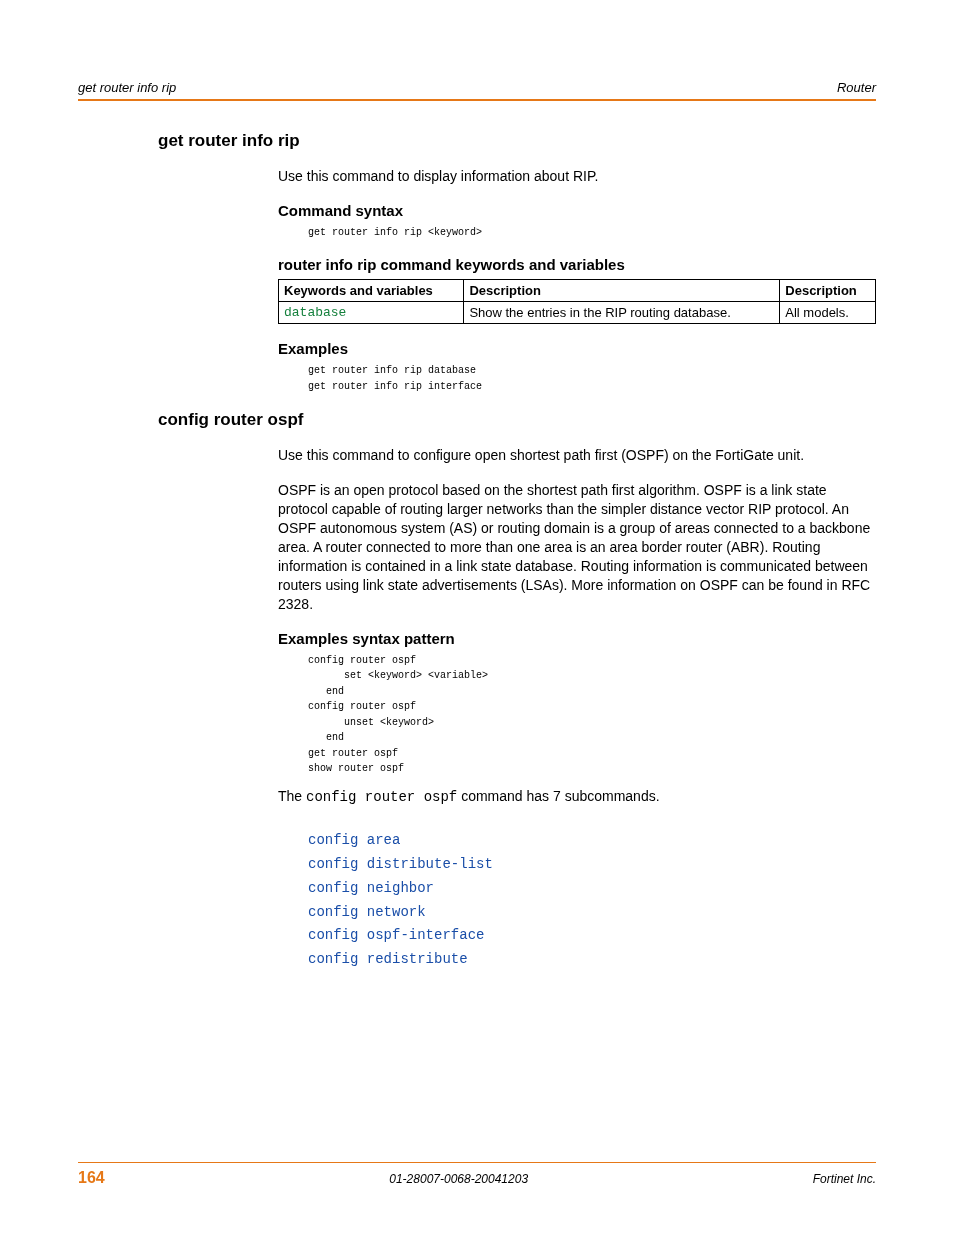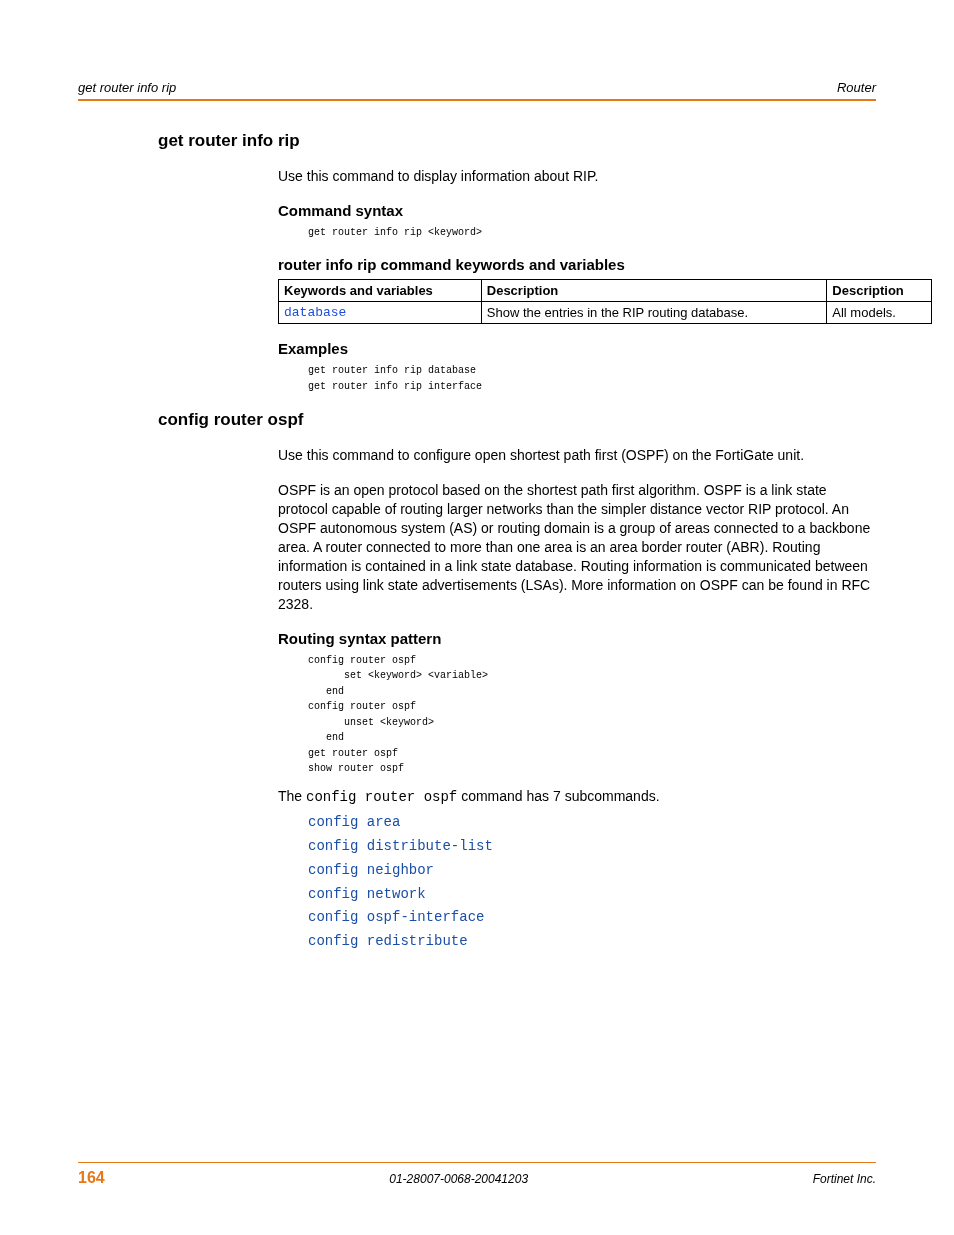--- a/index.html
+++ b/index.html
@@ -51,31 +51,31 @@
       font-family: "Courier New", monospace;
       font-size: 14px;
       margin-left: 230px;
       line-height: 1.7;
       color: #1a4ea8;
     }
     .inline-code { font-family: "Courier New", monospace; }
     table.cmd-table {
       border-collapse: collapse;
       margin: 6px 0 10px 200px;
-      width: 654px;
+      width: 598px;
       font-size: 13px;
     }
     table.cmd-table th, table.cmd-table td {
       border: 1px solid #000;
       padding: 3px 5px;
       text-align: left;
       vertical-align: top;
     }
     table.cmd-table th { font-weight: bold; }
-    .mono-cell { font-family: "Courier New", monospace; color: #1d4ed8; }
+    .mono-cell { font-family: "Courier New", monospace; color: #15803d; }
     .footer {
       position: absolute;
       bottom: 48px;
       left: 78px;
       right: 78px;
     }
     .footer-line {
       height: 1px;
       background: #e67817;
       margin-bottom: 6px;
@@ -86,21 +86,21 @@
       align-items: baseline;
       font-size: 12px;
       font-style: italic;
     }
     .page-no {
       font-weight: bold;
       font-size: 16px;
       color: #e67817;
       font-style: normal;
     }
-    .sentence-inline { font-size: 14px; margin: 10px 0 4px 200px; line-height: 1.4; }
+    .sentence-inline { font-size: 14px; margin: 10px 0 22px 200px; line-height: 1.4; }
   </style>
 </head>
 <body>
 
 <div class="header-row">
   <span>get router info rip</span>
   <span>Router</span>
 </div>
 <div class="hr-line"></div>
 
@@ -127,21 +127,21 @@
   </table>
 
 <h3 class="section">Examples</h3>
 <div class="code-line">get router info rip database</div>
 <div class="code-line">get router info rip interface</div>
 
 <h2 class="topic">config router ospf</h2>
 <p class="body">Use this command to configure open shortest path first (OSPF) on the FortiGate unit.</p>
 <p class="body">OSPF is an open protocol based on the shortest path first algorithm. OSPF is a link state protocol capable of routing larger networks than the simpler distance vector RIP protocol. An OSPF autonomous system (AS) or routing domain is a group of areas connected to a backbone area. A router connected to more than one area is an area border router (ABR). Routing information is contained in a link state database. Routing information is communicated between routers using link state advertisements (LSAs). More information on OSPF can be found in RFC 2328.</p>
 
-<h3 class="section">Routing syntax pattern</h3>
+<h3 class="section">Examples syntax pattern</h3>
 <div class="code-block">config router ospf
       set &lt;keyword&gt; &lt;variable&gt;
    end
 config router ospf
       unset &lt;keyword&gt;
    end
 get router ospf
 show router ospf</div>
 
 <p class="sentence-inline">

